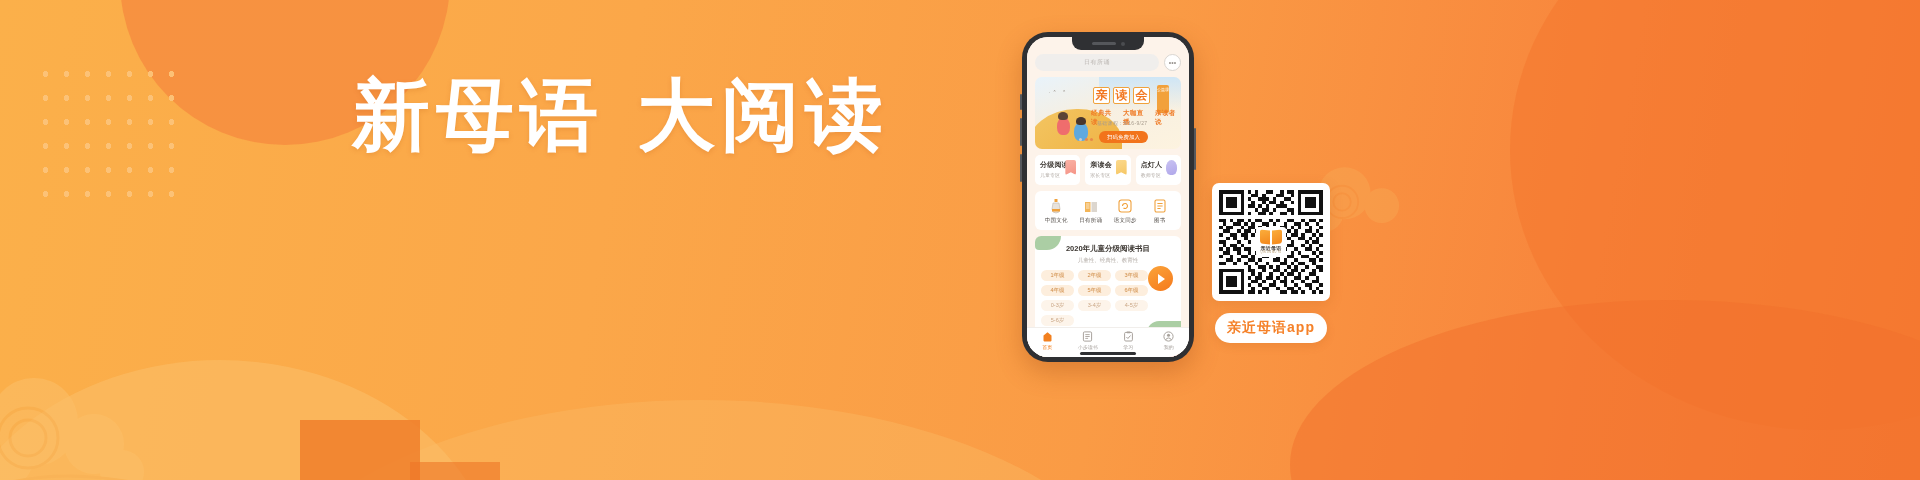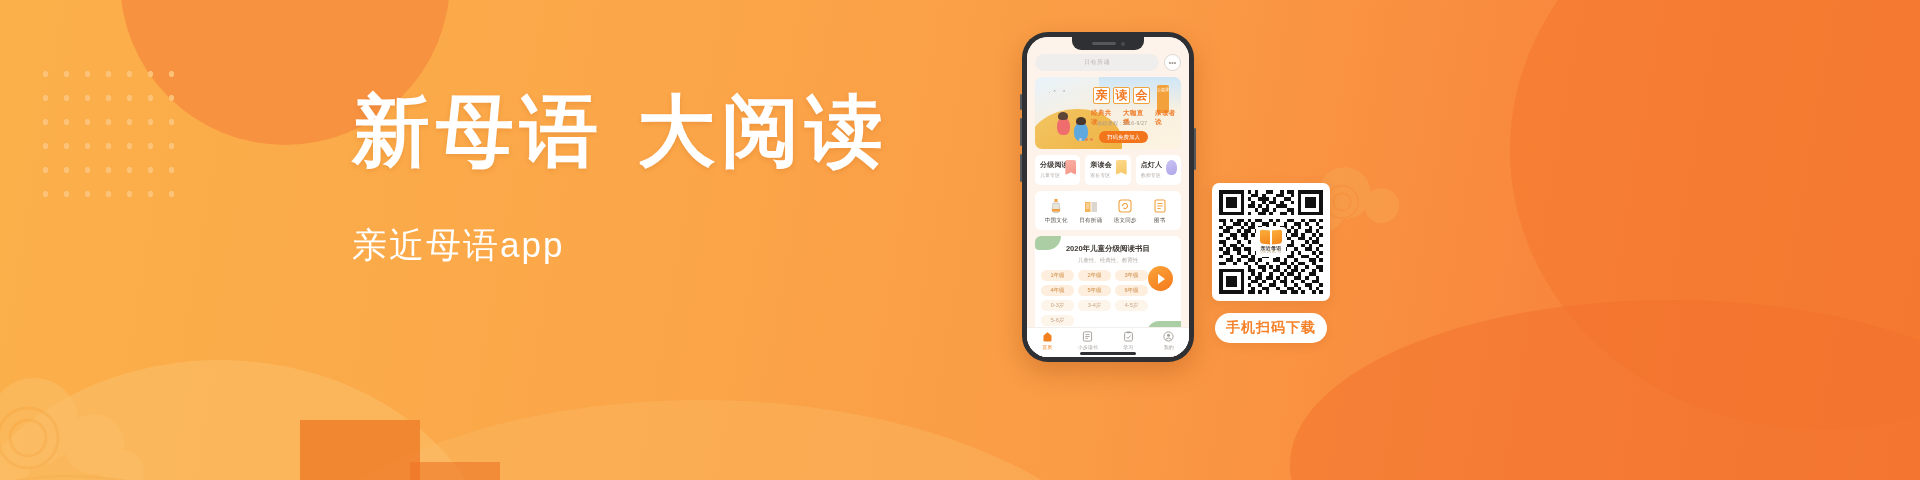--- a/index.html
+++ b/index.html
@@ -66,21 +66,21 @@
   }
   .orange-square-2 {
     left: 410px; bottom: -72px;
     width: 90px; height: 90px;
     background: #ef7526; opacity: .6;
   }
 
   
   .copy {
     position: absolute;
-    left: 352px; top: 92px;
+    left: 352px; top: 76px;
     color: #ffffff;
   }
   .headline {
     font-family: "DejaVu Serif", "Liberation Serif", serif;
     font-size: 78px;
     font-weight: 700;
     letter-spacing: 6px;
     line-height: 1;
     white-space: nowrap;
     text-shadow: 0 2px 5px rgba(180,80,10,.18);
@@ -369,21 +369,20 @@
       <circle cx="20" cy="78" r="30"></circle>
     </g>
     <g fill="none" stroke="#f49a43" stroke-width="3">
       <circle cx="48" cy="60" r="26"></circle>
       <circle cx="48" cy="60" r="14"></circle>
     </g>
   </svg>
 
   <div class="copy">
     <div class="headline">新母语 大阅读</div>
-    <div class="subtitle">亲近母语app</div>
   </div>
 
   <div class="phone">
     <div class="phone-side s1"></div>
     <div class="phone-side s2"></div>
     <div class="phone-side s3"></div>
     <div class="phone-side s4"></div>
 
     <div class="screen">
       <div class="notch">
@@ -784,16 +783,16 @@
       </svg>
       <div class="qr-logo">
         <div class="book">
           <span class="pg l"></span>
             <span class="pg r"></span>
         </div>
         <div class="nm">亲近母语</div>
         <div class="py">QIN JIN MU YU</div>
       </div>
     </div>
-    <div class="qr-btn">手机扫码下载</div>
+    <div class="qr-btn">亲近母语app</div>
   </div>
 
 </div>
 
 </body></html>

